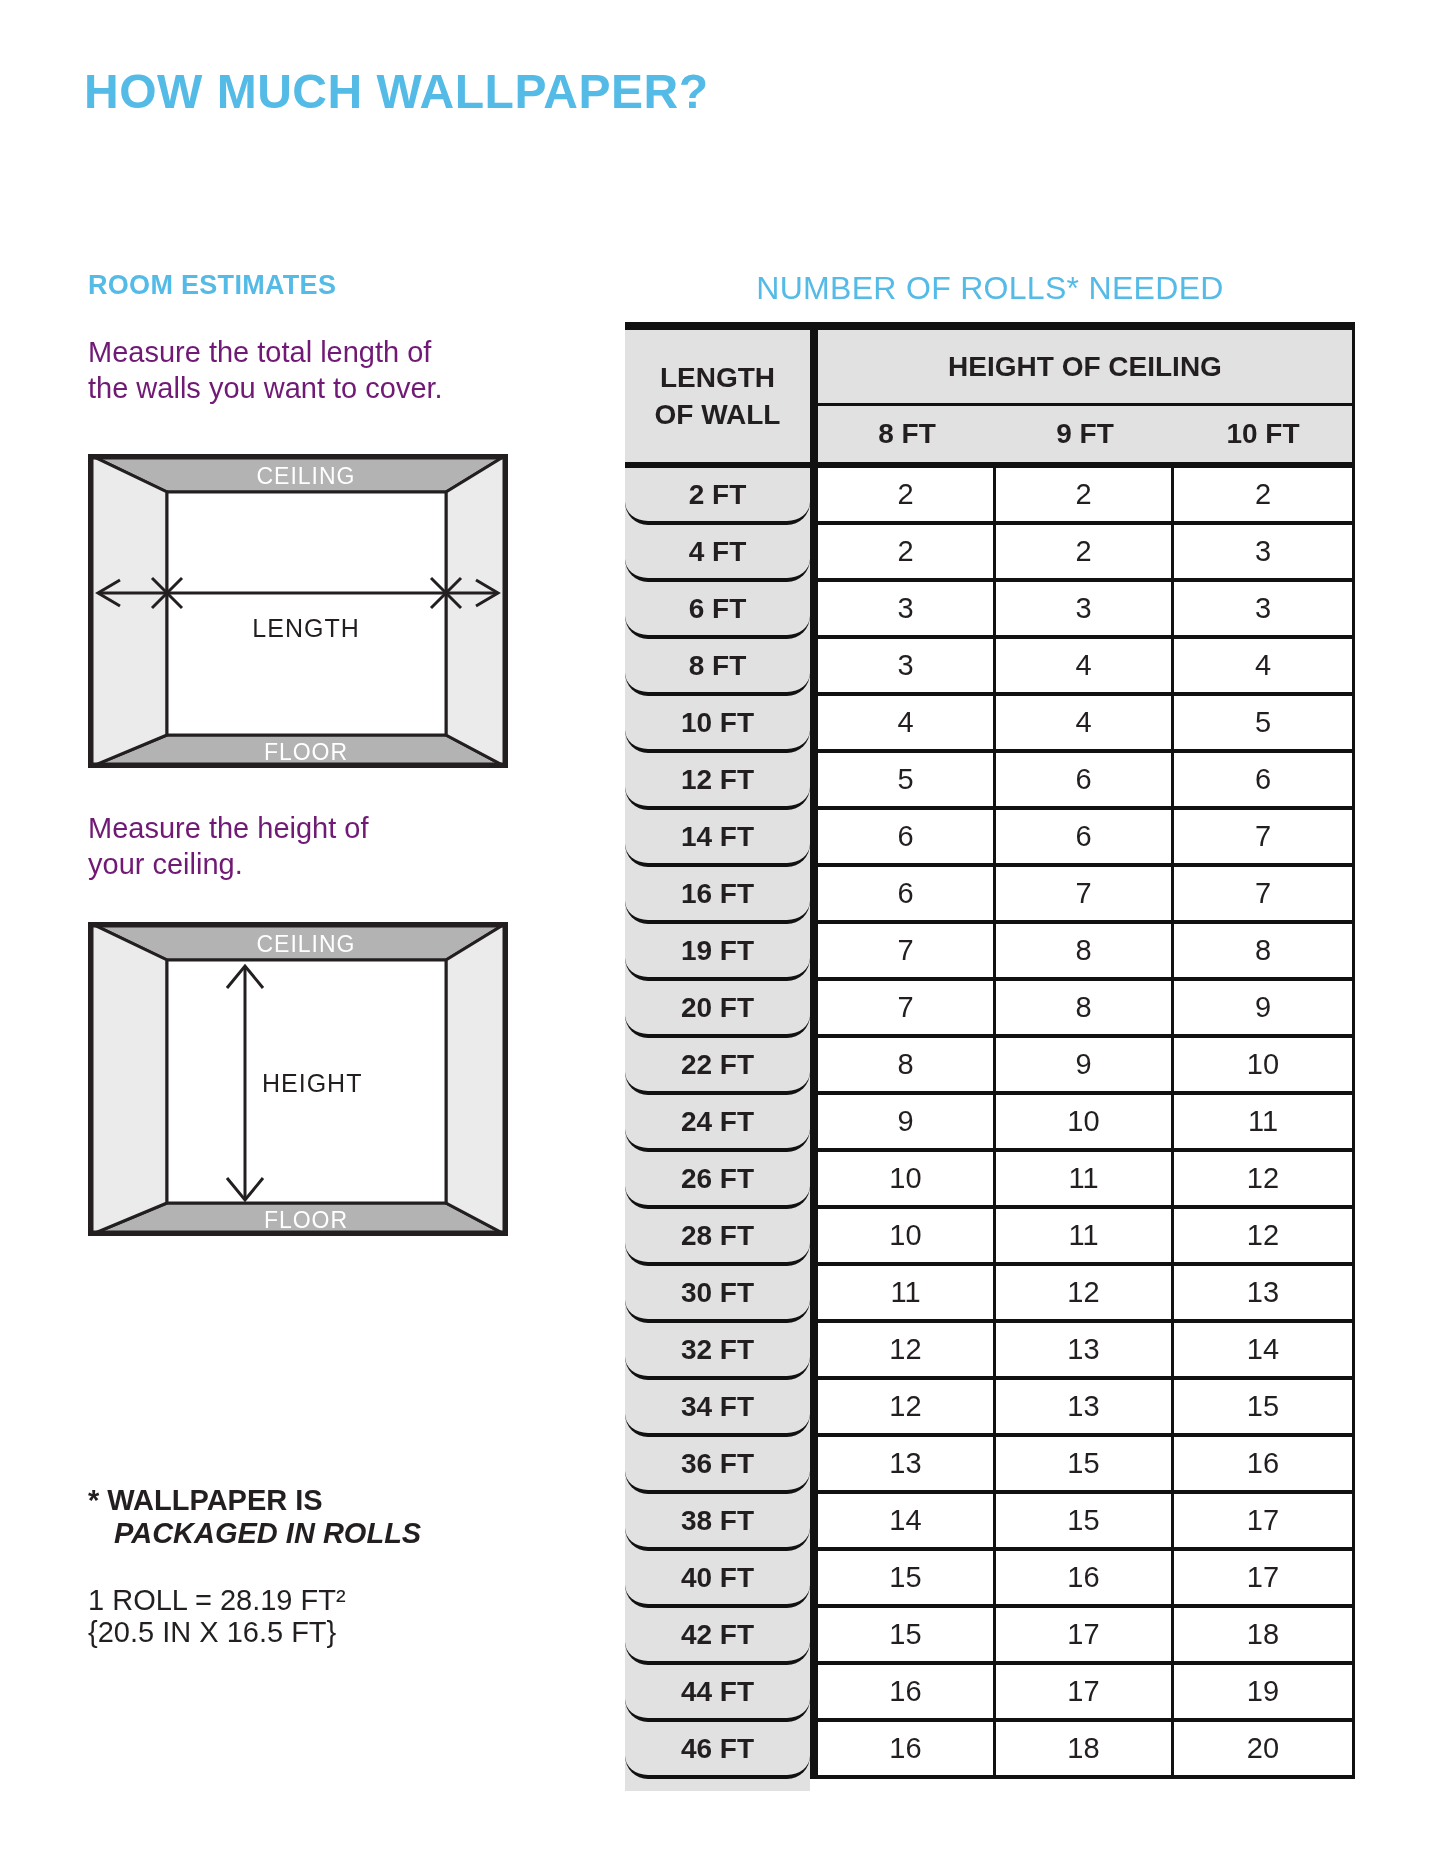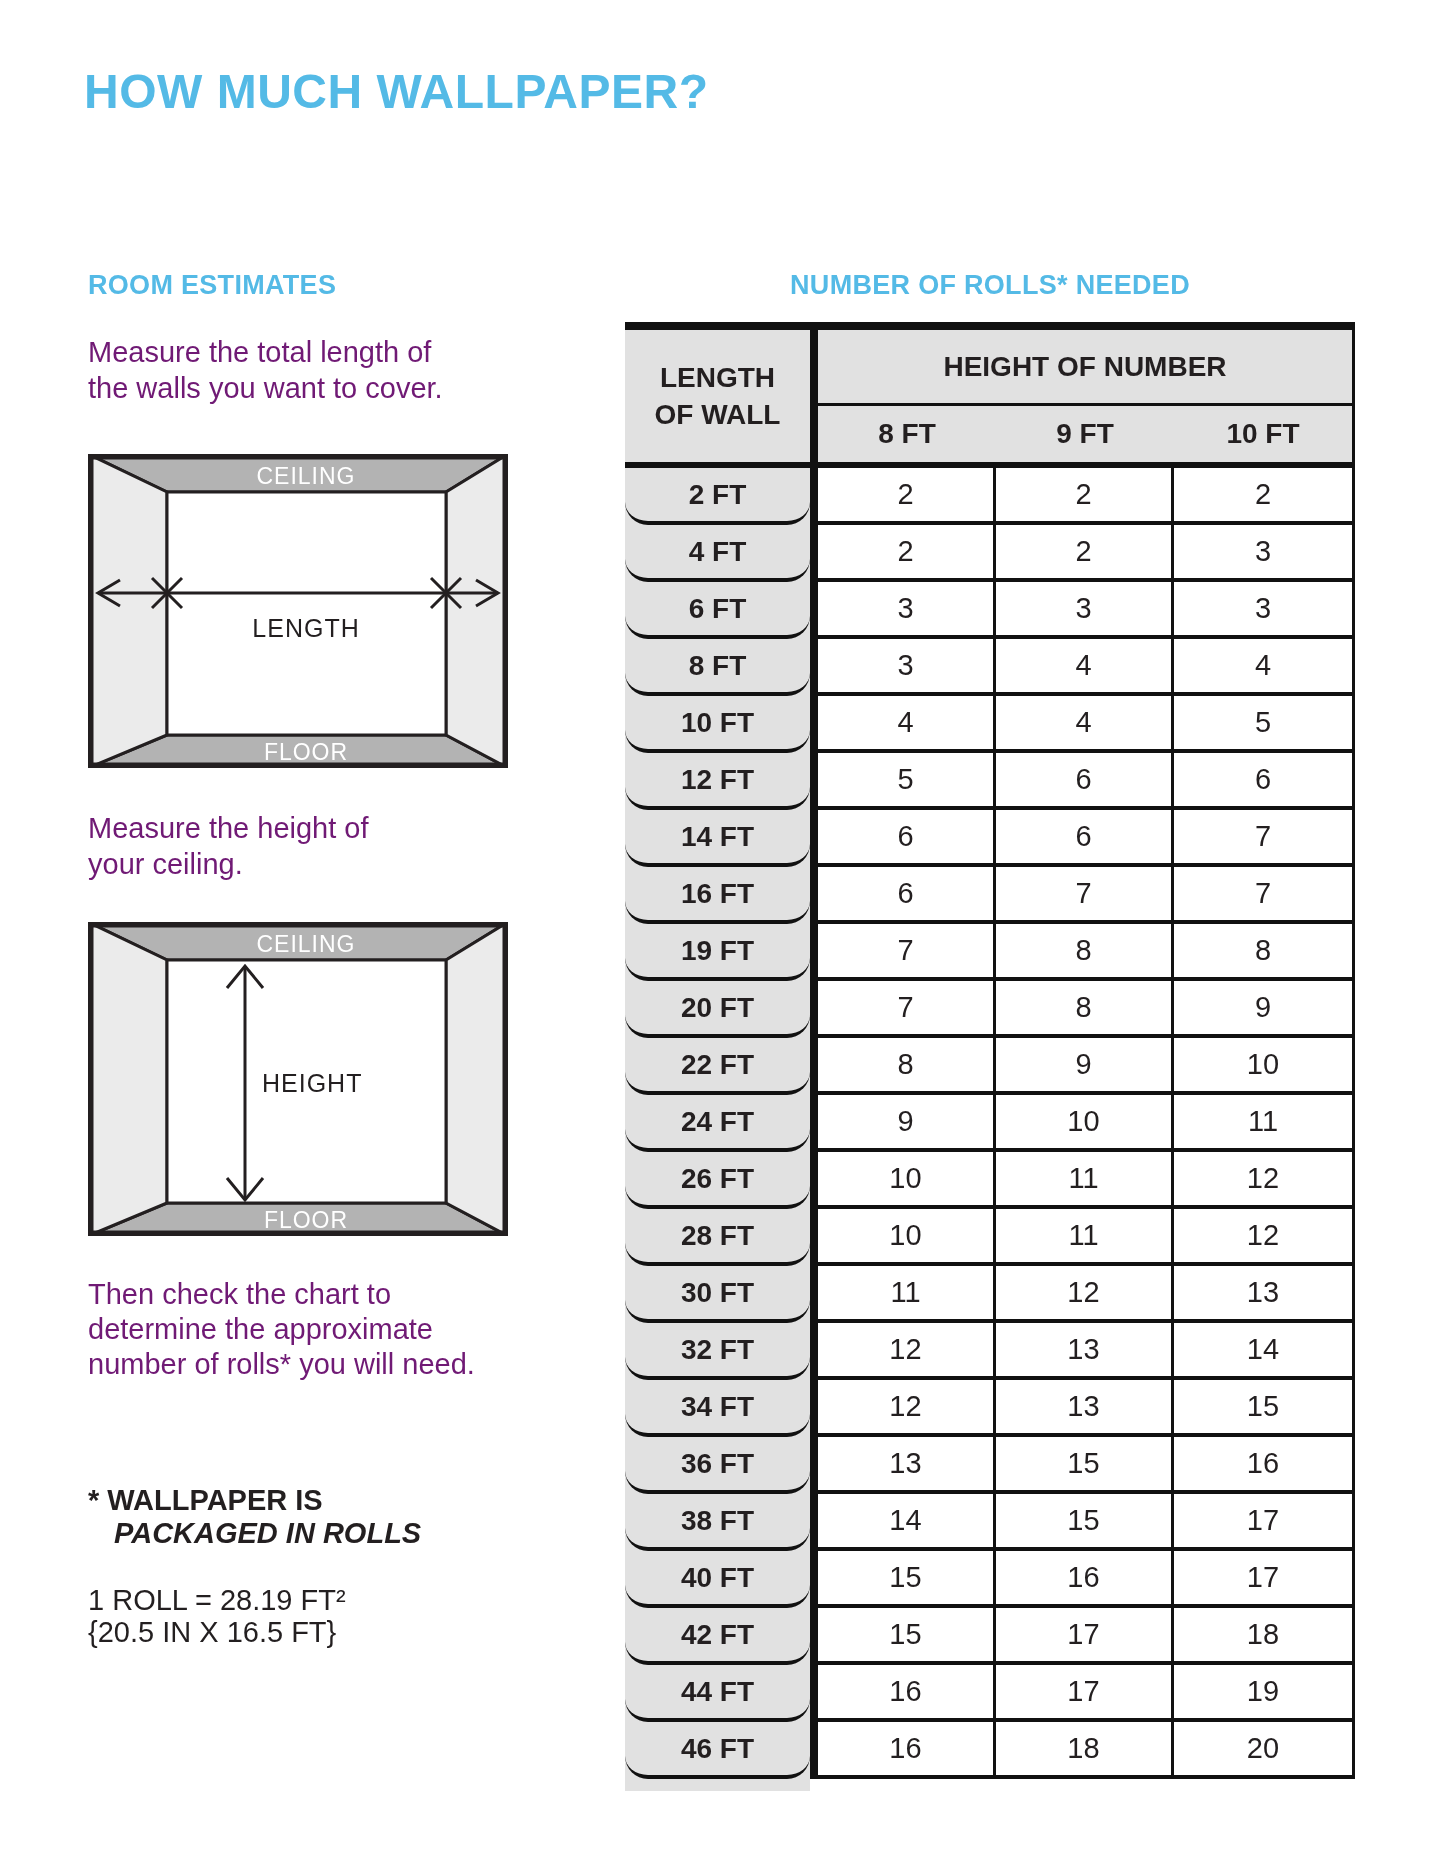--- a/index.html
+++ b/index.html
@@ -24,21 +24,21 @@
   .para3{left:88px;top:1277px;line-height:35px;}
   .footnote{left:88px;top:1484px;font-size:29px;font-weight:bold;line-height:33px;}
   .footnote .line2{padding-left:26px;font-style:italic;}
   .roll-info{left:88px;top:1584px;font-size:29px;font-weight:normal;line-height:32px;white-space:pre-line;}
   .diagram1{left:88px;top:454px;}
   .diagram2{left:88px;top:922px;}
   .svg-label{font-family:"Liberation Sans","DejaVu Sans",sans-serif;}
 
   .table-heading{
     left:625px;top:270px;width:730px;text-align:center;
-    font-size:27px;font-weight:bold;color:#54bae6;letter-spacing:.3px;
+    font-size:32px;font-weight:normal;color:#54bae6;letter-spacing:.3px;
   }
   .rolls-table{left:625px;top:322px;width:730px;}
   .t-top{height:8px;background:#111111;}
   .t-main{display:flex;align-items:flex-start;}
   .t-left{width:185px;background:#e1e1e1;}
   .t-corner{
     height:132px;display:flex;align-items:center;justify-content:center;
     text-align:center;white-space:pre-line;font-size:28px;font-weight:bold;line-height:37px;
   }
   .t-heavy{height:6px;background:#111111;}
@@ -112,23 +112,20 @@
     <text class="svg-label" x="218" y="306" text-anchor="middle" fill="#ffffff" font-size="23" letter-spacing="1">FLOOR</text>
     <g stroke="#231f20" stroke-width="3" fill="none">
       <line x1="157" y1="44" x2="157" y2="278"></line>
       <polyline points="139,66 157,44 175,66"></polyline>
       <polyline points="139,256 157,278 175,256"></polyline>
     </g>
     <text class="svg-label" x="174" y="170" text-anchor="start" fill="#231f20" font-size="25" letter-spacing="1">HEIGHT</text>
     <rect x="0" y="0" width="420" height="314" fill="none" stroke="#231f20" stroke-width="11"></rect>
   </svg>
 
-  <div class="abs body-text para3">Then check the chart to
-determine the approximate
-number of rolls* you will need.</div>
 
   <div class="abs footnote">
     <div class="line1">* WALLPAPER IS</div>
     <div class="line2">PACKAGED IN ROLLS</div>
   </div>
 
   <div class="abs roll-info">1 ROLL = 28.19 FT²
 {20.5 IN X 16.5 FT}</div>
 
   <div class="abs table-heading">NUMBER OF ROLLS* NEEDED</div>
@@ -161,21 +158,21 @@
           <div class="t-rowlabel">36 FT</div>
           <div class="t-rowlabel">38 FT</div>
           <div class="t-rowlabel">40 FT</div>
           <div class="t-rowlabel">42 FT</div>
           <div class="t-rowlabel">44 FT</div>
           <div class="t-rowlabel">46 FT</div>
           <div class="t-tail"></div>
       </div>
       <div class="t-divider"></div>
       <div class="t-data">
-        <div class="t-ceiling">HEIGHT OF NUMBER</div>
+        <div class="t-ceiling">HEIGHT OF CEILING</div>
         <div class="t-cols">
           <div class="t-colhead">8 FT</div>
           <div class="t-colhead">9 FT</div>
           <div class="t-colhead">10 FT</div>
         </div>
         <div class="t-heavy"></div>
 
       <div class="t-datarow">
     <div class="cell">2</div>
     <div class="cell">2</div>

